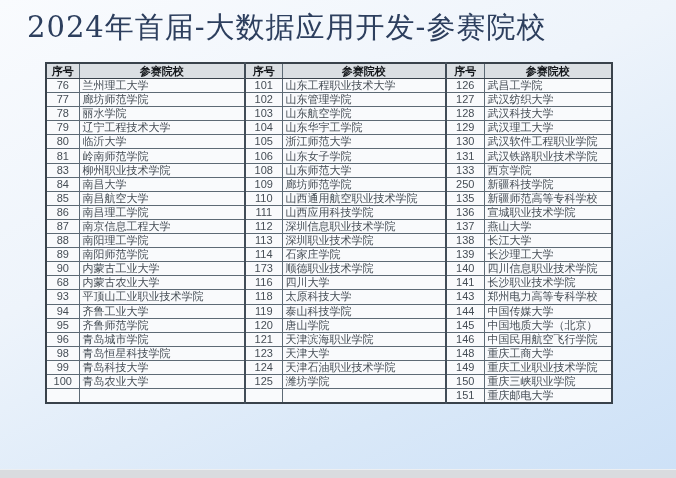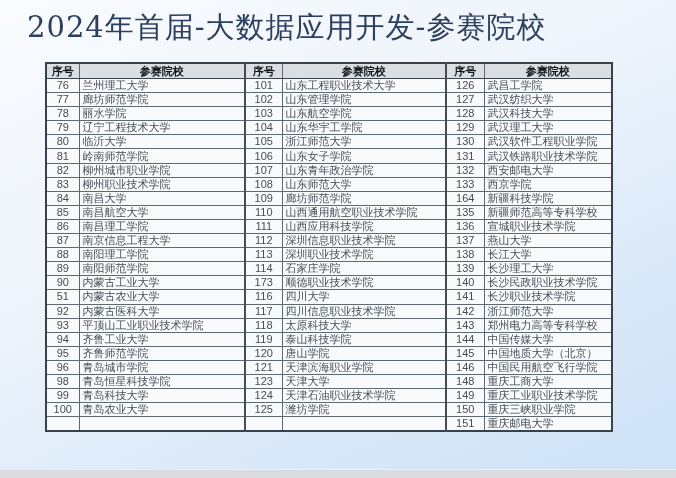--- a/index.html
+++ b/index.html
@@ -115,41 +115,33 @@
         </tr>
         <tr>
           <td class="col-no">81</td>
           <td class="col-name">岭南师范学院</td>
           <td class="col-no group-sep">106</td>
           <td class="col-name">山东女子学院</td>
           <td class="col-no group-sep">131</td>
           <td class="col-name">武汉铁路职业技术学院</td>
         </tr>
         <tr>
-          <td class="col-no">82</td>
-          <td class="col-name">柳州城市职业学院</td>
-          <td class="col-no group-sep">107</td>
-          <td class="col-name">山东青年政治学院</td>
-          <td class="col-no group-sep">132</td>
-          <td class="col-name">西安邮电大学</td>
-        </tr>
-        <tr>
           <td class="col-no">83</td>
           <td class="col-name">柳州职业技术学院</td>
           <td class="col-no group-sep">108</td>
           <td class="col-name">山东师范大学</td>
           <td class="col-no group-sep">133</td>
           <td class="col-name">西京学院</td>
         </tr>
         <tr>
           <td class="col-no">84</td>
           <td class="col-name">南昌大学</td>
           <td class="col-no group-sep">109</td>
           <td class="col-name">廊坊师范学院</td>
-          <td class="col-no group-sep">164</td>
+          <td class="col-no group-sep">250</td>
           <td class="col-name">新疆科技学院</td>
         </tr>
         <tr>
           <td class="col-no">85</td>
           <td class="col-name">南昌航空大学</td>
           <td class="col-no group-sep">110</td>
           <td class="col-name">山西通用航空职业技术学院</td>
           <td class="col-no group-sep">135</td>
           <td class="col-name">新疆师范高等专科学校</td>
         </tr>
@@ -184,37 +176,29 @@
           <td class="col-name">石家庄学院</td>
           <td class="col-no group-sep">139</td>
           <td class="col-name">长沙理工大学</td>
         </tr>
         <tr>
           <td class="col-no">90</td>
           <td class="col-name">内蒙古工业大学</td>
           <td class="col-no group-sep">173</td>
           <td class="col-name">顺德职业技术学院</td>
           <td class="col-no group-sep">140</td>
-          <td class="col-name">长沙民政职业技术学院</td>
-        </tr>
-        <tr>
-          <td class="col-no">51</td>
+          <td class="col-name">四川信息职业技术学院</td>
+        </tr>
+        <tr>
+          <td class="col-no">68</td>
           <td class="col-name">内蒙古农业大学</td>
           <td class="col-no group-sep">116</td>
           <td class="col-name">四川大学</td>
           <td class="col-no group-sep">141</td>
           <td class="col-name">长沙职业技术学院</td>
-        </tr>
-        <tr>
-          <td class="col-no">92</td>
-          <td class="col-name">内蒙古医科大学</td>
-          <td class="col-no group-sep">117</td>
-          <td class="col-name">四川信息职业技术学院</td>
-          <td class="col-no group-sep">142</td>
-          <td class="col-name">浙江师范大学</td>
         </tr>
         <tr>
           <td class="col-no">93</td>
           <td class="col-name">平顶山工业职业技术学院</td>
           <td class="col-no group-sep">118</td>
           <td class="col-name">太原科技大学</td>
           <td class="col-no group-sep">143</td>
           <td class="col-name">郑州电力高等专科学校</td>
         </tr>
         <tr>

